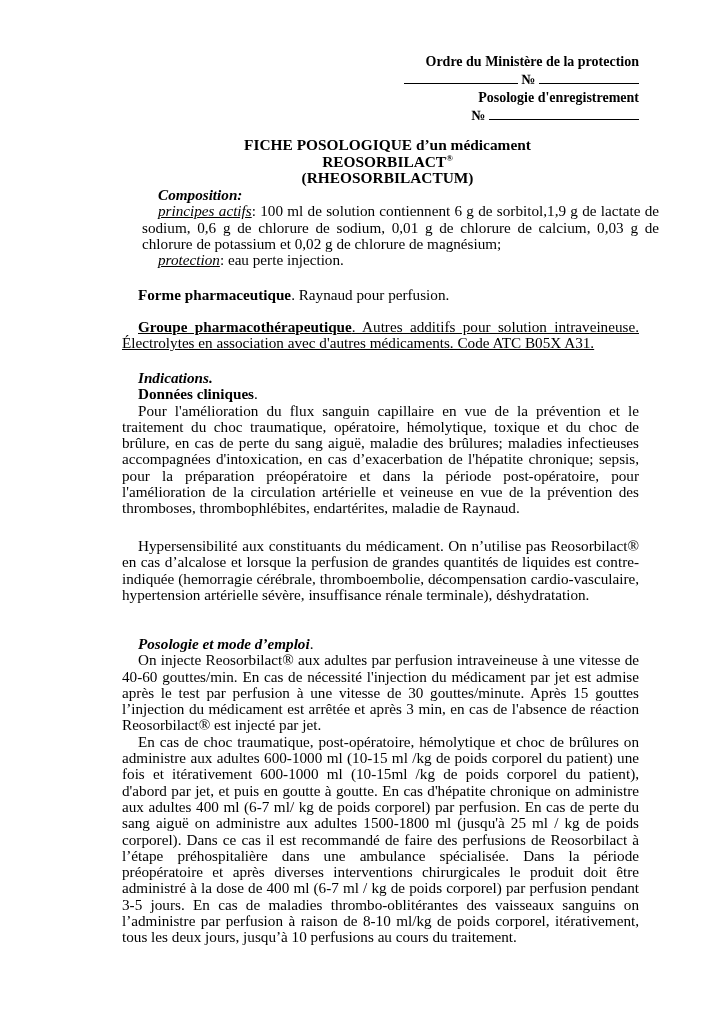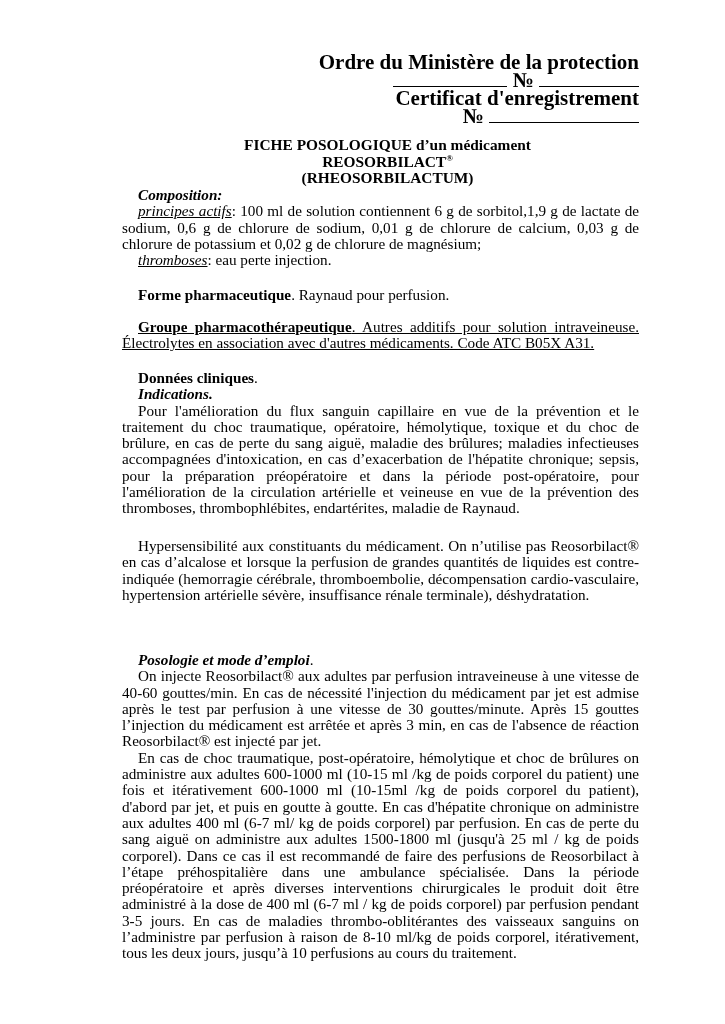--- a/index.html
+++ b/index.html
@@ -2,21 +2,21 @@
 <html><head>
   <meta charset="utf-8">
   <style>
     html, body { margin: 0; padding: 0; background: #ffffff; }
     body { width: 725px; height: 1024px; overflow: hidden; position: relative; }
     .page {
       position: absolute; left: 0; top: 0; width: 725px; height: 1024px;
       font-family: "Liberation Serif", "DejaVu Serif", serif;
       color: #000; font-size: 15.2px; line-height: 16.3px;
     }
-    .hdr { position: absolute; right: 86px; text-align: right; font-weight: bold; font-size: 21px; line-height: 18px; }
+    .hdr { position: absolute; right: 86px; text-align: right; font-weight: bold; font-size: 14px; line-height: 18px; }
     .hdr div { white-space: nowrap; }
     .uline { display: inline-block; border-bottom: 1px solid #000; height: 12px; vertical-align: baseline; }
     .title { position: absolute; left: 0; width: 775px; text-align: center; font-weight: bold; font-size: 15.4px; line-height: 16.5px; }
     .body { position: absolute; left: 122px; width: 517px; }
     .p { text-align: justify; text-indent: 16px; margin: 0; }
     .p.last { text-align-last: left; }
     .h { margin: 0; padding-left: 16px; }
     .b { font-weight: bold; margin-top: 16px; }
     .bi { font-weight: bold; font-style: italic; }
     .i { font-style: italic; text-decoration: underline; }
@@ -27,56 +27,56 @@
 
 <div class="page">
 
   <div class="hdr" style="top:53px;">
     <div>Ordre du Ministère de la protection</div>
     <div>
       <span class="uline" style="width:114px;"></span>
       <span>№</span>
       <span class="uline" style="width:100px;"></span>
     </div>
-    <div>Certificat d'enregistrement</div>
+    <div>Posologie d'enregistrement</div>
     <div>
       <span>№</span>
       <span class="uline" style="width:150px;"></span>
     </div>
   </div>
 
   <div class="title" style="top:137px;">
     <div>FICHE POSOLOGIQUE d’un médicament</div>
     <div><span>REOSORBILACT</span><sup>®</sup></div>
     <div>(RHEOSORBILACTUM)</div>
   </div>
 
-  <div class="body" style="top:187px;">
+  <div class="body" style="top:187px;margin-left:20px;">
     <p class="h bi">Composition:</p>
     <p class="p last"><span class="i">principes actifs</span><span>: 100 ml de solution contiennent 6 g de sorbitol,1,9 g de lactate de sodium, 0,6 g de chlorure de sodium, 0,01 g de chlorure de calcium, 0,03 g de chlorure de potassium et  0,02 g de chlorure de magnésium;</span></p>
-    <p class="p"><span class="i">thromboses</span><span>: eau perte injection.</span></p>
+    <p class="p"><span class="i">protection</span><span>: eau perte injection.</span></p>
   </div>
 
   <div class="body" style="top:287px;">
     <p class="p"><span class="b">Forme pharmaceutique</span><span>. Raynaud pour perfusion.</span></p>
   </div>
 
   <div class="body" style="top:319px;text-decoration:underline;">
     <p class="p last"><span class="b">Groupe pharmacothérapeutique</span><span>. Autres additifs pour solution intraveineuse. Électrolytes en association avec d'autres médicaments. Code ATC B05X A31.</span></p>
   </div>
 
   <div class="body" style="top:370px;">
+    <p class="h bi">Indications.</p>
     <p class="h"><span class="b">Données cliniques</span><span>.</span></p>
-    <p class="h bi">Indications.</p>
     <p class="p last">Pour l'amélioration du flux sanguin capillaire en vue de la prévention et le traitement du choc traumatique, opératoire, hémolytique, toxique et du choc de brûlure, en cas de perte du sang aiguë, maladie des brûlures; maladies infectieuses accompagnées d'intoxication, en cas d’exacerbation de l'hépatite chronique; sepsis, pour la préparation préopératoire et dans la période post-opératoire, pour l'amélioration de la circulation artérielle et veineuse en vue de la prévention des thromboses, thrombophlébites, endartérites, maladie de Raynaud.</p>
   </div>
 
   <div class="body" style="top:538px;">
     <p class="p last">Hypersensibilité aux constituants du médicament. On n’utilise pas Reosorbilact® en cas d’alcalose et lorsque la perfusion de grandes quantités de liquides est contre-indiquée (hemorragie cérébrale, thromboembolie, décompensation cardio-vasculaire, hypertension artérielle sévère, insuffisance rénale terminale), déshydratation.</p>
   </div>
 
-  <div class="body" style="top:652px;font-family:Liberation Serif, serif;">
+  <div class="body" style="top:636px;font-family:Liberation Serif, serif;">
     <p class="h"><span class="bi">Posologie et mode d’emploi</span><span>.</span></p>
     <p class="p last">On injecte Reosorbilact® aux adultes par perfusion intraveineuse à une vitesse de 40-60 gouttes/min. En cas de nécessité l'injection du médicament par jet est admise après le test par perfusion à une vitesse de 30 gouttes/minute. Après 15 gouttes l’injection du médicament est arrêtée et après 3 min, en cas de l'absence de réaction Reosorbilact® est injecté par jet.</p>
     <p class="p last">En cas de choc traumatique, post-opératoire, hémolytique et choc de brûlures on administre aux adultes  600-1000 ml (10-15 ml /kg de poids corporel du patient) une fois et itérativement 600-1000 ml (10-15ml /kg de poids corporel du patient), d'abord par jet, et puis en goutte à goutte. En cas d'hépatite chronique on administre aux adultes 400 ml (6-7 ml/ kg de poids corporel) par perfusion. En cas de perte du sang aiguë on administre aux adultes 1500-1800 ml (jusqu'à 25 ml / kg de poids corporel). Dans ce cas il est recommandé de faire des perfusions de Reosorbilact à l’étape préhospitalière dans une ambulance spécialisée. Dans la période préopératoire et après diverses interventions chirurgicales le produit doit être administré à la dose de 400 ml (6-7 ml / kg de poids corporel) par perfusion pendant 3-5 jours. En cas de maladies thrombo-oblitérantes des vaisseaux sanguins on l’administre  par perfusion à raison de 8-10 ml/kg de poids corporel, itérativement, tous les deux jours, jusqu’à 10 perfusions au cours du traitement.</p>
   </div>
 
 </div>
 
 </body></html>

